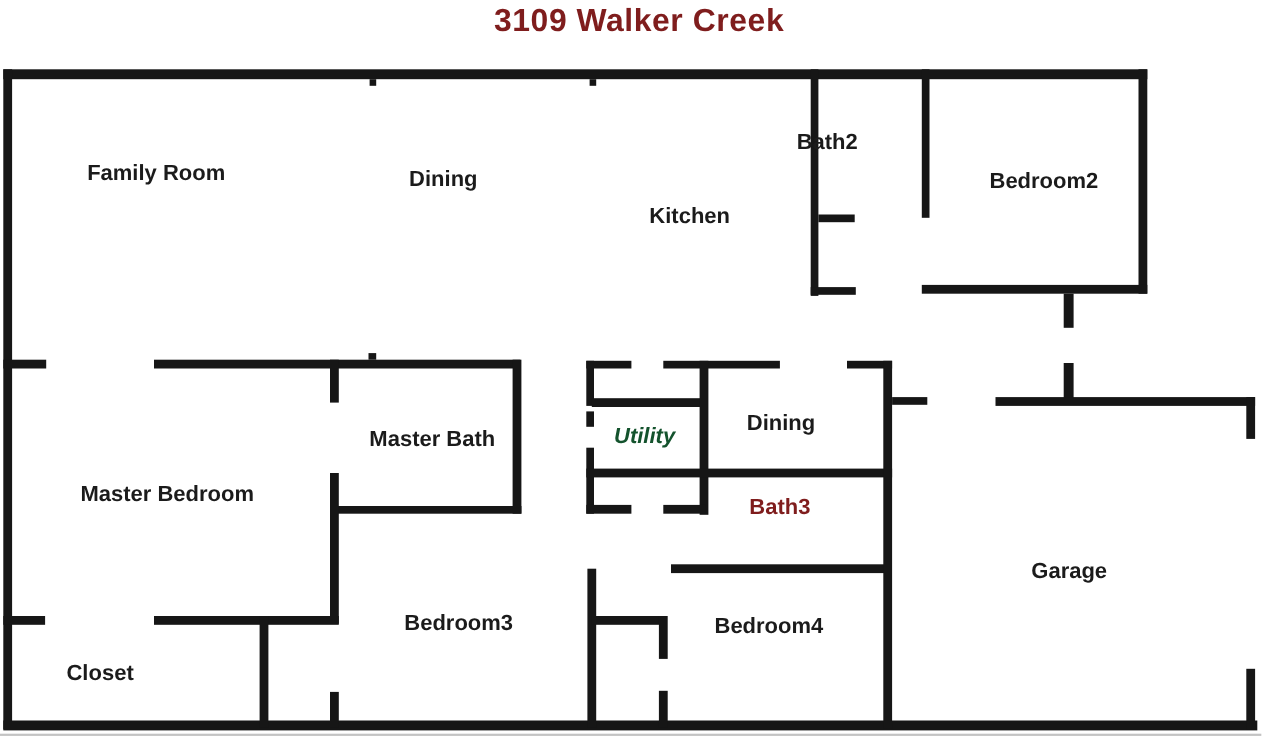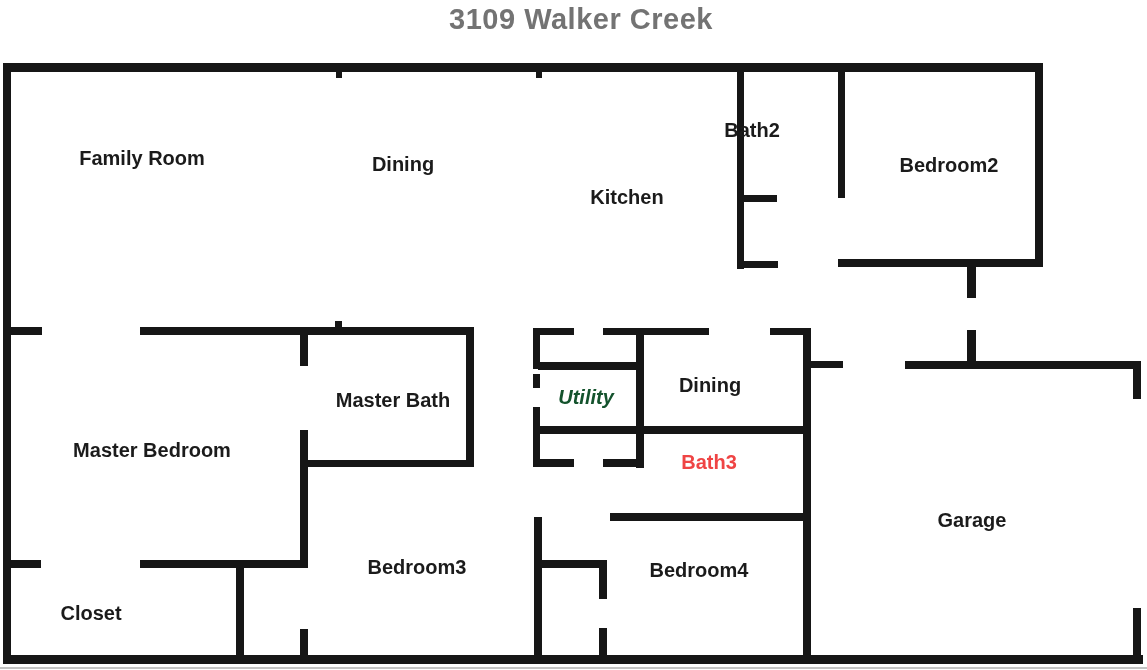--- a/index.html
+++ b/index.html
@@ -9,21 +9,21 @@
     background:#ffffff;
     overflow:hidden;
     font-family:"Liberation Sans",sans-serif;
   }
   .plan-title{
     position:absolute;
     transform:translateX(-50%);
     font-weight:bold;
     font-size:29px;
     letter-spacing:0.5px;
-    color:#737373;
+    color:#7f1d1d;
     white-space:nowrap;
   }
   .wall{
     position:absolute;
     background:#161616;
   }
   .room-label{
     position:absolute;
     transform:translate(-50%,-50%);
     font-weight:bold;
@@ -91,20 +91,20 @@
   <div id="labels-layer">
       <span class="room-label" style="left: 142px; top: 158px; color: rgb(27, 27, 27);">Family Room</span>
       <span class="room-label" style="left: 403px; top: 164px; color: rgb(27, 27, 27);">Dining</span>
       <span class="room-label" style="left: 627px; top: 165px; color: rgb(27, 27, 27); margin-top: 32px;">Kitchen</span>
       <span class="room-label" style="left: 752px; top: 130px; color: rgb(27, 27, 27);">Bath2</span>
       <span class="room-label" style="left: 949px; top: 165px; color: rgb(27, 27, 27);">Bedroom2</span>
       <span class="room-label" style="left: 393px; top: 400px; color: rgb(27, 27, 27);">Master Bath</span>
       <span class="room-label" style="left: 132px; top: 450px; color: rgb(27, 27, 27); margin-left: 20px;">Master Bedroom</span>
       <span class="room-label" style="left: 586px; top: 397px; color: #14532d; font-style: italic;">Utility</span>
       <span class="room-label" style="left: 710px; top: 385px; color: rgb(27, 27, 27);">Dining</span>
-      <span class="room-label" style="left: 709px; top: 462px; color: #ef4444; text-align: center;">Bath3</span>
+      <span class="room-label" style="left: 709px; top: 462px; color: #7f1d1d; text-align: center;">Bath3</span>
       <span class="room-label" style="left: 972px; top: 520px; color: rgb(27, 27, 27);">Garage</span>
       <span class="room-label" style="left: 417px; top: 567px; color: rgb(27, 27, 27);">Bedroom3</span>
       <span class="room-label" style="left: 699px; top: 570px; color: rgb(27, 27, 27);">Bedroom4</span>
       <span class="room-label" style="left: 91px; top: 613px; color: rgb(27, 27, 27);">Closet</span>
     </div>
   <div class="edge-artifact" style="left:0;top:667px;width:1147px;height:2px;"></div>
 </div>
 
 </body></html>

